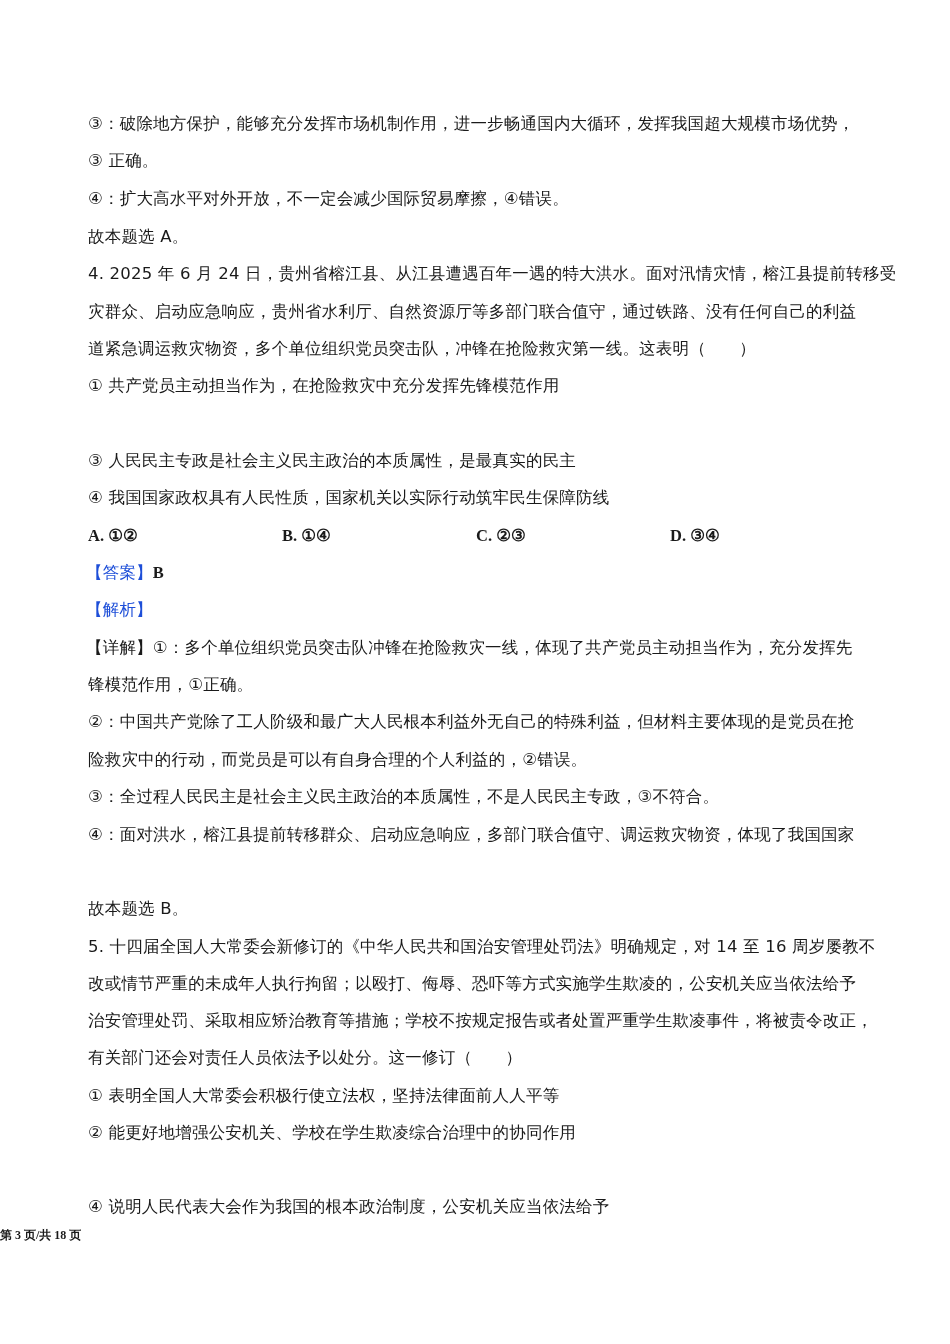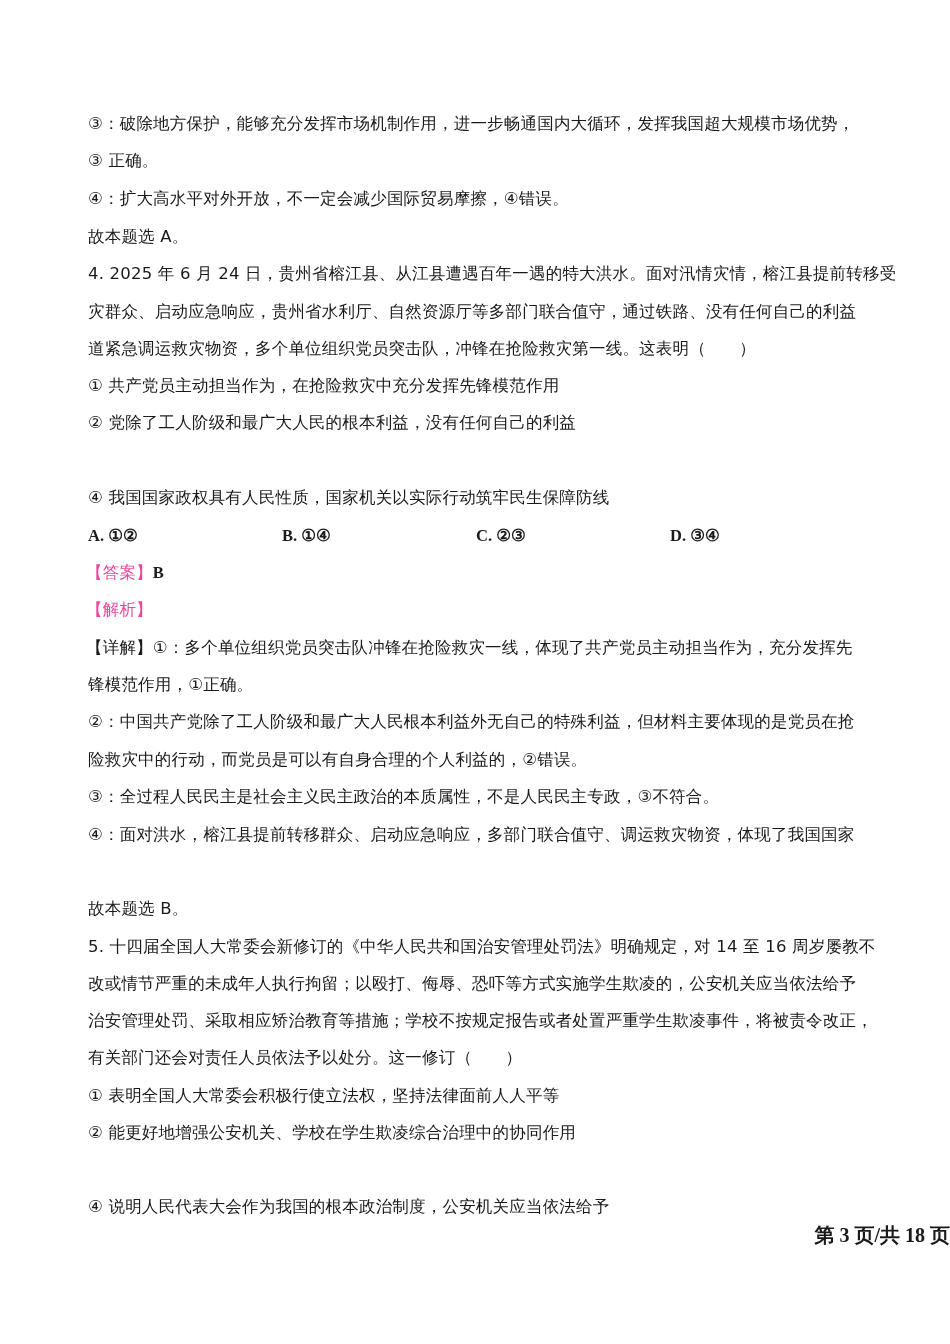--- a/index.html
+++ b/index.html
@@ -1,40 +1,40 @@
 <!DOCTYPE html>
 <html><head>
 <meta charset="utf-8">
 <style>
   html, body { margin: 0; padding: 0; background: #ffffff; }
   body { width: 950px; height: 1344px; position: relative; overflow: hidden;
          font-family: "DejaVu Sans", "Liberation Sans", sans-serif; color: #1a1a1a; }
   .page { position: absolute; left: 0; top: 0; width: 950px; height: 1112px; border-radius: 27px; }
   .line { position: absolute; left: 88px; font-size: 16.5px; line-height: 22px; white-space: nowrap; letter-spacing: 0.2px; }
   .serif { font-family: "Liberation Serif", "DejaVu Serif", serif; font-weight: bold; }
-  .label { color: #ec4899; }
+  .label { color: #1d4ed8; }
   .opt { position: absolute; font-size: 16.5px; line-height: 22px; white-space: nowrap; }
-  .footer { position: absolute; top: 1224px; left: 0; width: 950px; text-align: right; font-size: 20px; line-height: 22px; }
+  .footer { position: absolute; top: 1224px; left: 0; width: 950px; text-align: left; font-size: 12px; line-height: 22px; }
 </style>
 </head>
 <body>
 
 <div class="page">
 
   <div class="line" style="top:113px">③：破除地方保护，能够充分发挥市场机制作用，进一步畅通国内大循环，发挥我国超大规模市场优势，</div>
   <div class="line" style="top:150px">③ 正确。</div>
   <div class="line" style="top:188px">④：扩大高水平对外开放，不一定会减少国际贸易摩擦，④错误。</div>
   <div class="line" style="top:226px">故本题选 A。</div>
 
   <div class="line" style="top:263px">4. 2025 年 6 月 24 日，贵州省榕江县、从江县遭遇百年一遇的特大洪水。面对汛情灾情，榕江县提前转移受</div>
   <div class="line" style="top:301px">灾群众、启动应急响应，贵州省水利厅、自然资源厅等多部门联合值守，通过铁路、没有任何自己的利益</div>
   <div class="line" style="top:338px">道紧急调运救灾物资，多个单位组织党员突击队，冲锋在抢险救灾第一线。这表明（　　）</div>
 
   <div class="line" style="top:375px">① 共产党员主动担当作为，在抢险救灾中充分发挥先锋模范作用</div>
-  <div class="line" style="top:412px">② 党除了工人阶级和最广大人民的根本利益，没有任何自己的利益</div>
+  <div class="line" style="top:450px">③ 人民民主专政是社会主义民主政治的本质属性，是最真实的民主</div>
   <div class="line" style="top:487px">④ 我国国家政权具有人民性质，国家机关以实际行动筑牢民生保障防线</div>
 
   <div class="opt serif" style="top:525px; left:88px">
     <span>A. </span><span>①②</span>
   </div>
   <div class="opt serif" style="top:525px; left:282px">
     <span>B. </span><span>①④</span>
   </div>
   <div class="opt serif" style="top:525px; left:476px">
     <span>C. </span><span>②③</span>

